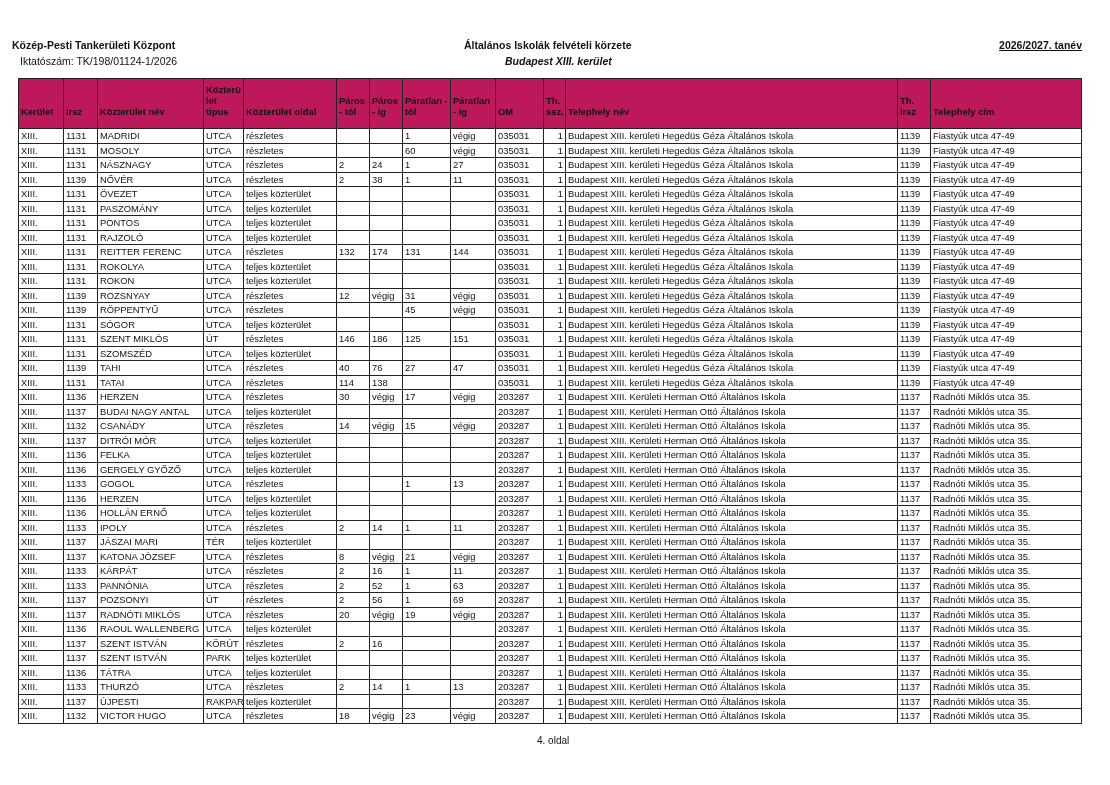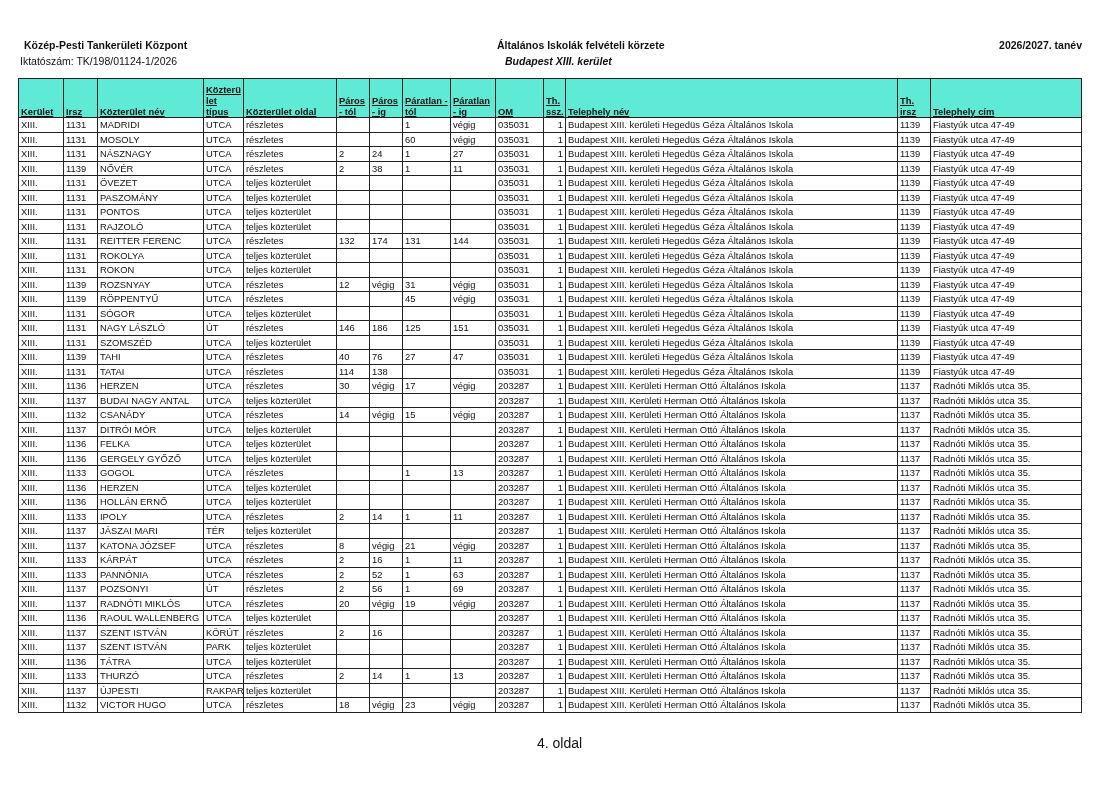--- a/index.html
+++ b/index.html
@@ -1,32 +1,32 @@
 <!DOCTYPE html>
 <html><head>
 <meta charset="utf-8">
 <style>
   html, body { margin:0; padding:0; background:#ffffff; }
   body { width:1110px; height:785px; position:relative; overflow:hidden;
          font-family:"Liberation Sans", sans-serif; color:#111; }
   .hdr { position:absolute; font-size:10.5px; white-space:nowrap; }
   .bold { font-weight:bold; }
-  #h-org { left:24px; top:39px; }
+  #h-org { left:12px; top:39px; }
   #h-ref { left:20px; top:55px; }
-  #h-title { left:497px; top:39px; }
+  #h-title { left:464px; top:39px; }
   #h-sub { left:505px; top:55px;font-style:italic; }
-  #h-year { right:28px; top:39px; }
+  #h-year { right:28px; top:39px;text-decoration:underline; }
   table { position:absolute; left:18px; top:78px; border-collapse:collapse;
           table-layout:fixed; width:1063px; font-size:9.4px; }
   th, td { border:1px solid #222; padding:0 2px; white-space:nowrap; overflow:hidden;
            line-height:13.5px; height:13.5px; text-align:left; }
-  thead th { background:#5eead4; font-weight:bold; vertical-align:bottom; height:38px;
-             line-height:11px; white-space:normal; padding-bottom:0;text-decoration:underline; }
+  thead th { background:#be185d; font-weight:bold; vertical-align:bottom; height:38px;
+             line-height:11px; white-space:normal; padding-bottom:11px; }
   td.r { text-align:right; }
-  #footer { position:absolute; left:537px; top:735px; font-size:14px; }
+  #footer { position:absolute; left:537px; top:735px; font-size:10px; }
 </style>
 </head>
 <body>
 
 <div class="hdr bold" id="h-org">Közép-Pesti Tankerületi Központ</div>
 <div class="hdr" id="h-ref">Iktatószám: TK/198/01124-1/2026</div>
 <div class="hdr bold" id="h-title">Általános Iskolák felvételi körzete</div>
 <div class="hdr bold" id="h-sub">Budapest XIII. kerület</div>
 <div class="hdr bold" id="h-year">2026/2027. tanév</div>
 
@@ -286,21 +286,21 @@
         <td></td>
         <td>035031</td>
         <td class="r">1</td>
         <td>Budapest XIII. kerületi Hegedüs Géza Általános Iskola</td>
         <td>1139</td>
         <td>Fiastyúk utca 47-49</td>
       </tr>
       <tr>
         <td>XIII.</td>
         <td>1131</td>
-        <td>NAGY LÁSZLÓ</td>
+        <td>SZENT MIKLÓS</td>
         <td>ÚT</td>
         <td>részletes</td>
         <td>146</td>
         <td>186</td>
         <td>125</td>
         <td>151</td>
         <td>035031</td>
         <td class="r">1</td>
         <td>Budapest XIII. kerületi Hegedüs Géza Általános Iskola</td>
         <td>1139</td>

